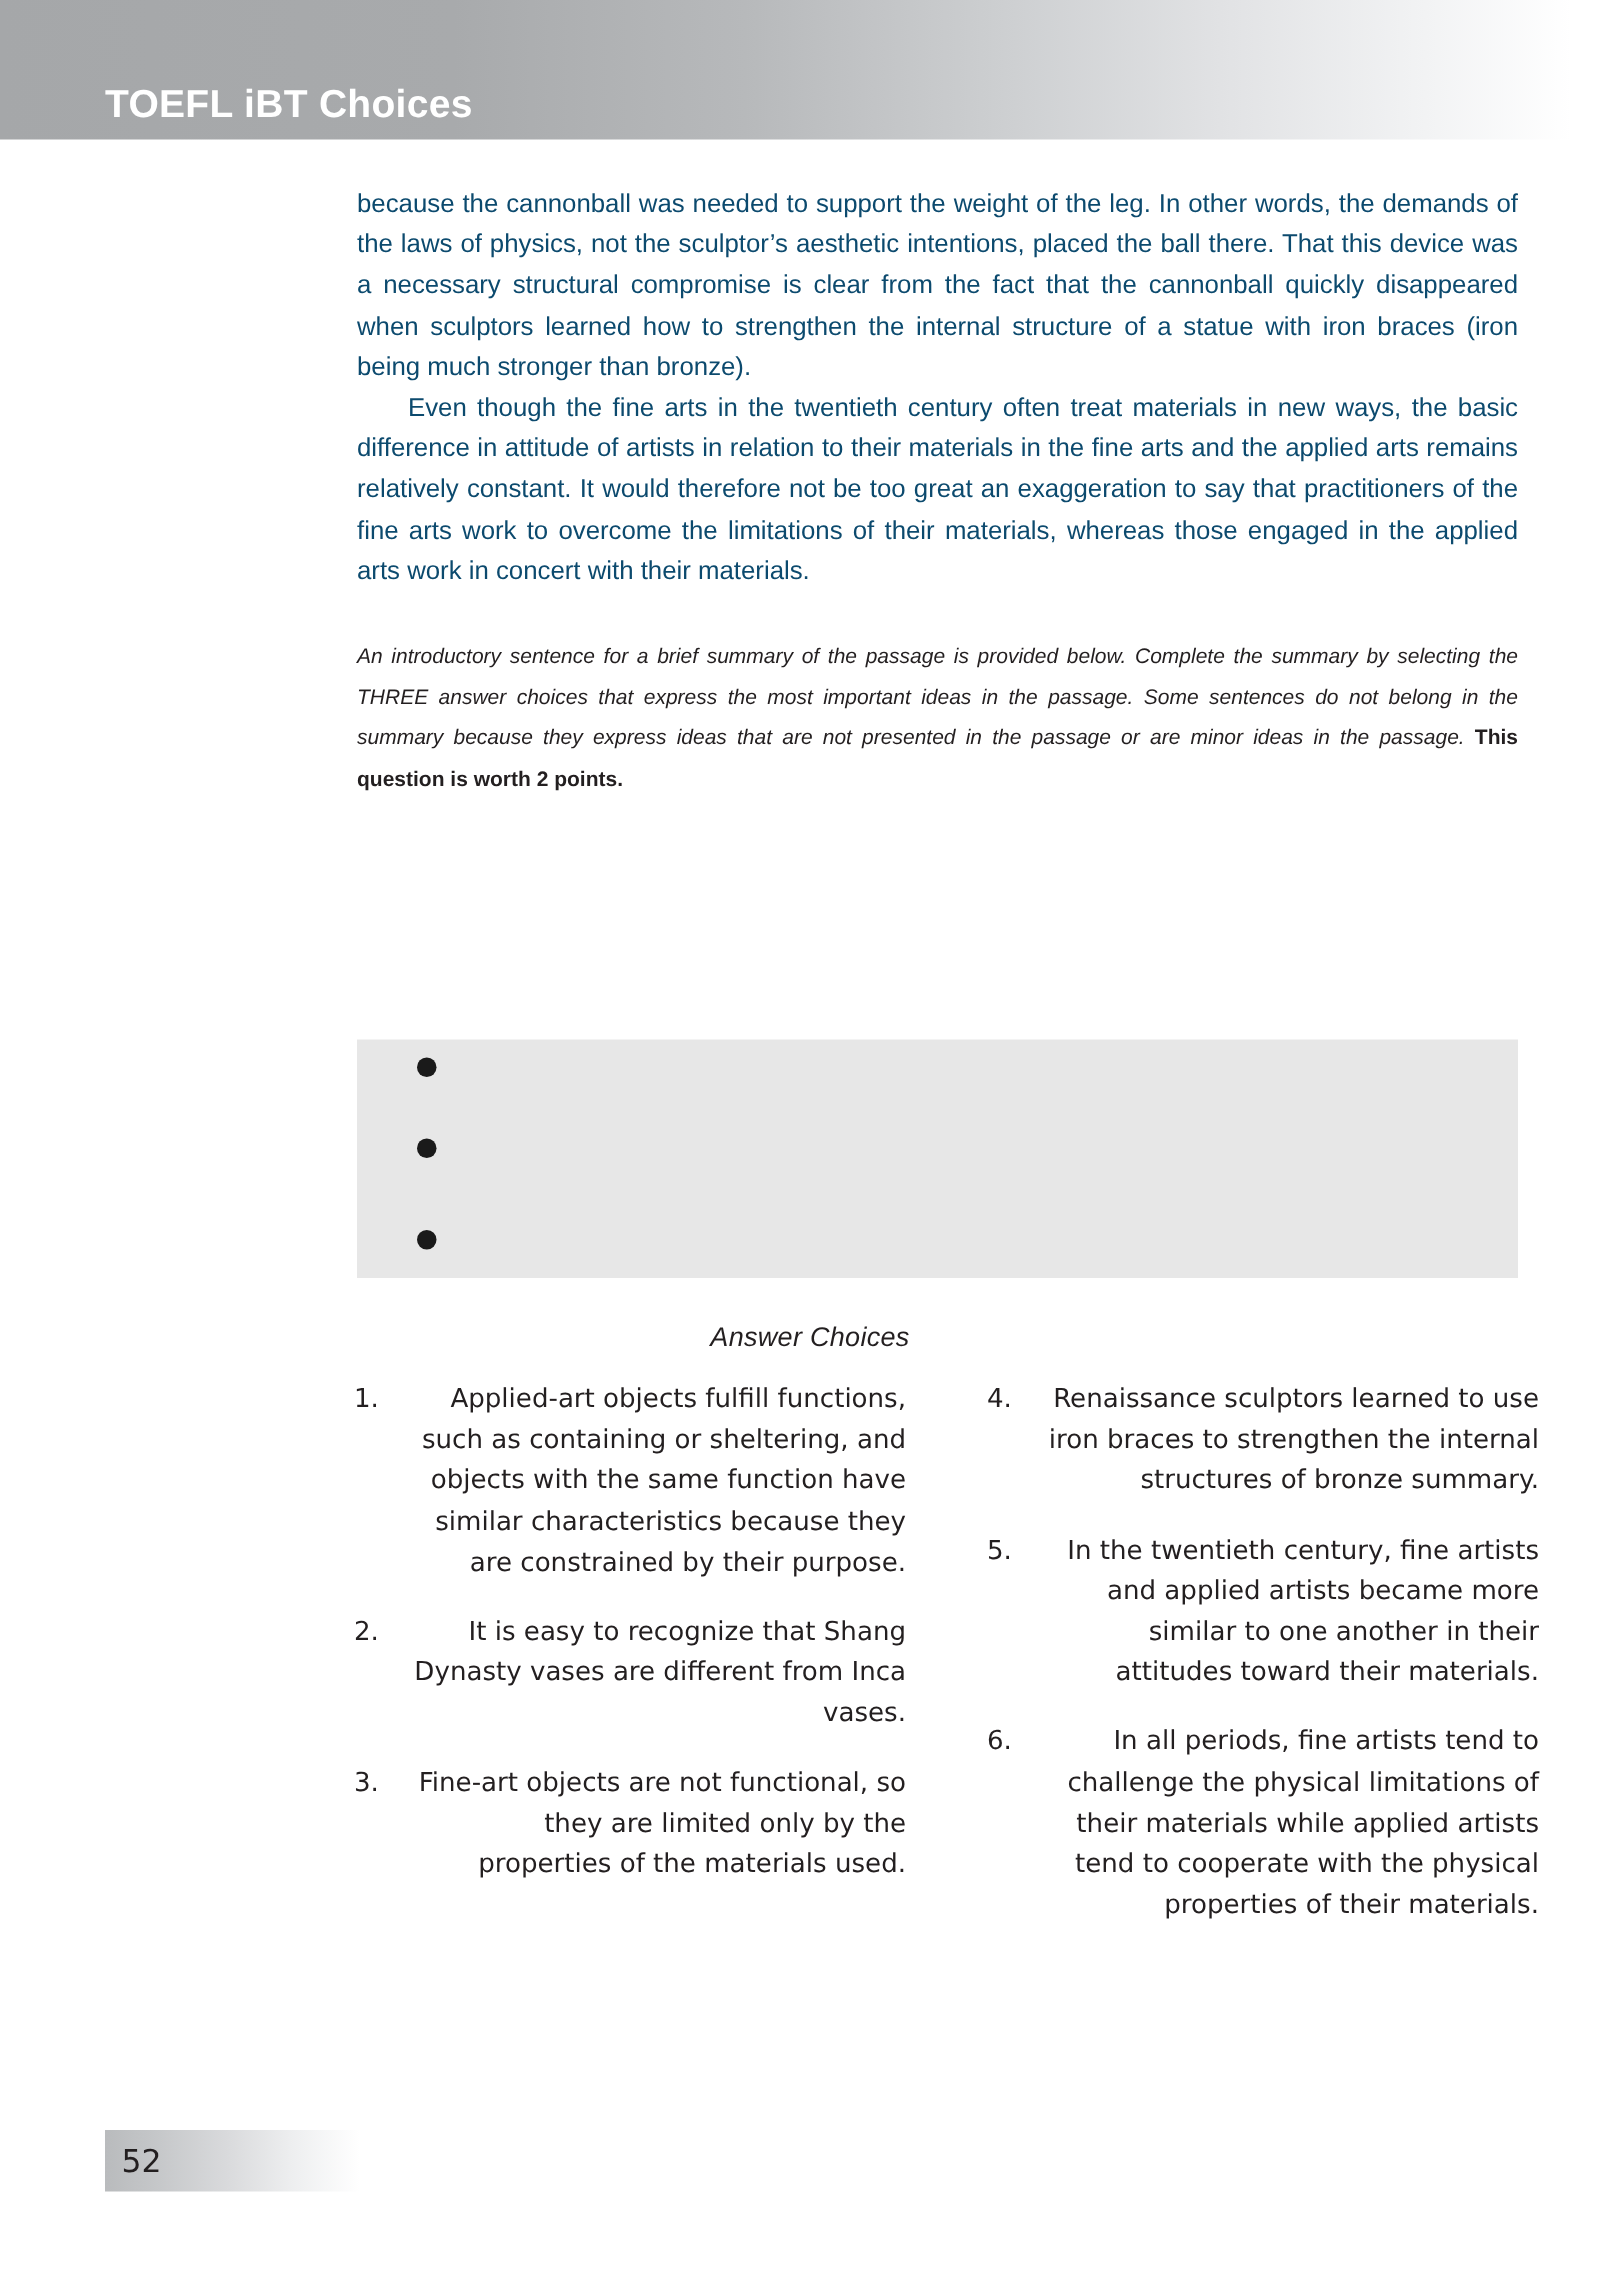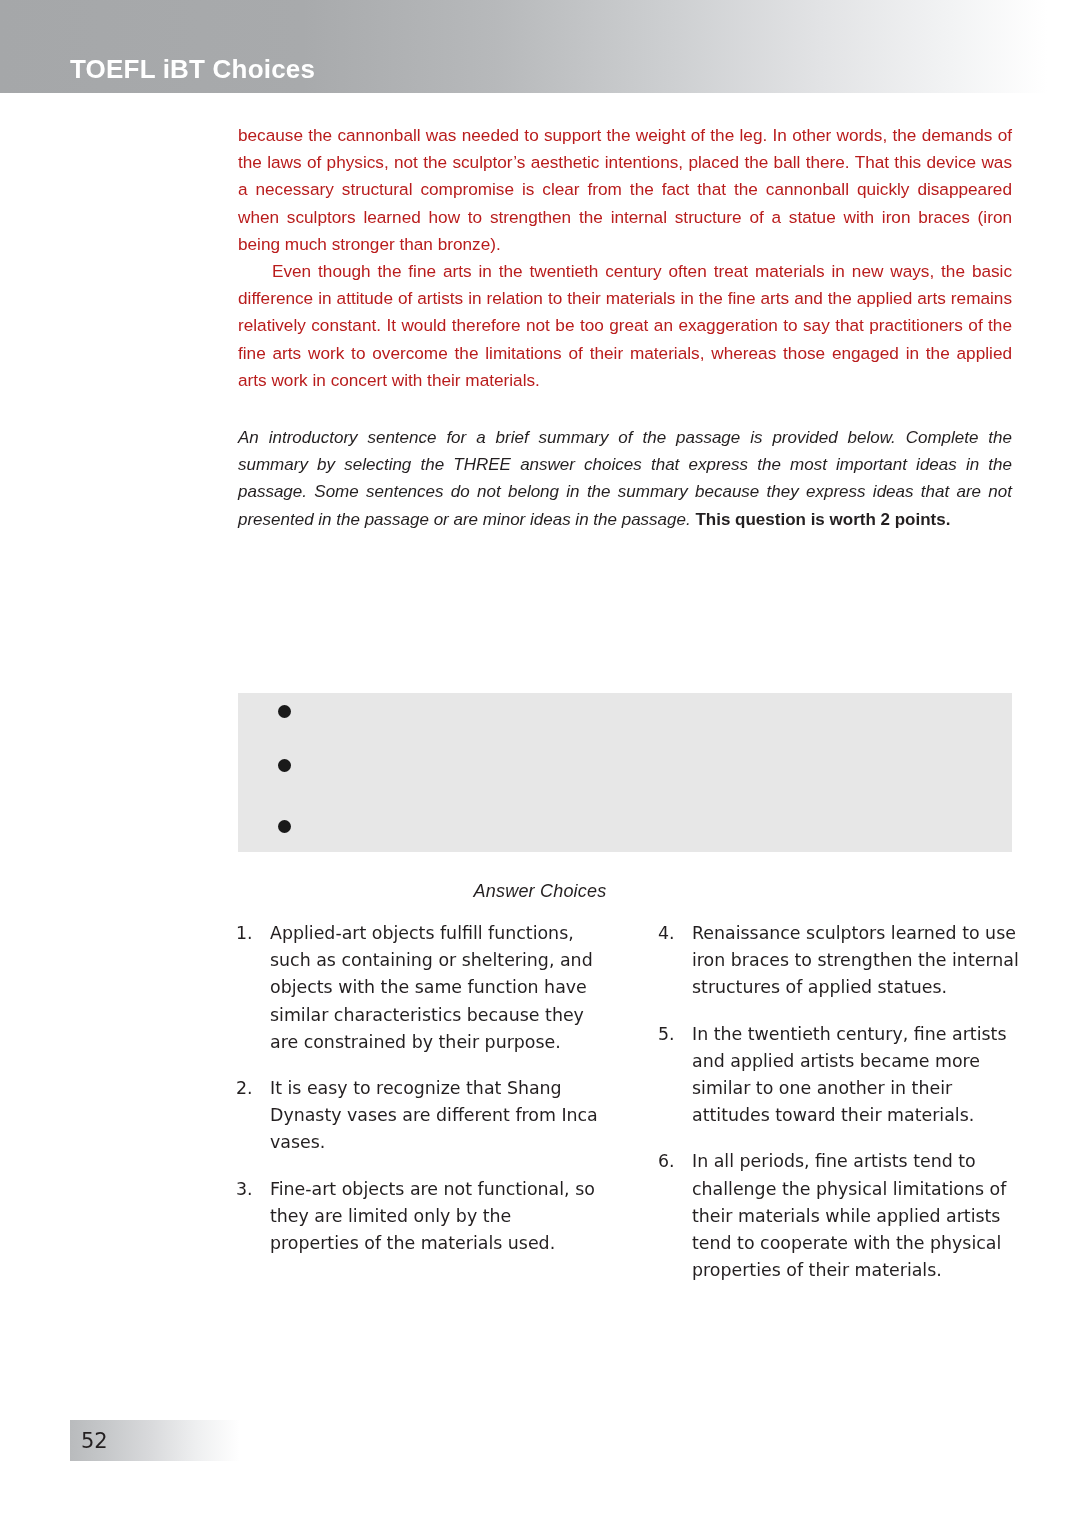--- a/index.html
+++ b/index.html
@@ -51,28 +51,28 @@
     top: 122px;
     width: 774px;
   }
 
   p.para {
     margin: 0;
     font-size: 17.2px;
     line-height: 27.2px;
     text-align: justify;
     text-justify: inter-word;
-    color: #b91c1c;
+    color: #0c4a6e;
     hyphens: none;
   }
   p.para.indent { text-indent: 34px; }
 
   p.instructions {
     margin: 0;
-    font-size: 17px;
+    font-size: 14px;
     line-height: 27.2px;
     text-align: justify;
     font-style: italic;
     color: #231f20;
   }
   p.instructions .worth {
     font-style: normal;
     font-weight: bold;
   }
 
@@ -144,20 +144,21 @@
     line-height: 27.2px;
     font-family: "DejaVu Sans", sans-serif;
     color: #231f20;
   }
   .choice-text {
     flex: 1;
     font-size: 17.4px;
     line-height: 27.2px;
     font-family: "DejaVu Sans", sans-serif;
     color: #231f20;
+    text-align: right;
   }
 
   
   #footer-page {
     position: absolute;
     left: 70px;
     top: 1420px;
     width: 145px;
     height: 41px;
     background: linear-gradient(to right,
@@ -220,21 +221,21 @@
     </div>
     <div class="choice-item">
       <div class="choice-num">3.</div>
       <div class="choice-text">Fine-art objects are not functional, so they are limited only by the properties of the materials used.</div>
     </div>
   </div>
 
   <div class="choice-col">
     <div class="choice-item">
       <div class="choice-num">4.</div>
-      <div class="choice-text">Renaissance sculptors learned to use iron braces to strengthen the internal structures of applied statues.</div>
+      <div class="choice-text">Renaissance sculptors learned to use iron braces to strengthen the internal structures of bronze summary.</div>
     </div>
     <div class="choice-item">
       <div class="choice-num">5.</div>
       <div class="choice-text">In the twentieth century, fine artists and applied artists became more similar to one another in their attitudes toward their materials.</div>
     </div>
     <div class="choice-item">
       <div class="choice-num">6.</div>
       <div class="choice-text">In all periods, fine artists tend to challenge the physical limitations of their materials while applied artists tend to cooperate with the physical properties of their materials.</div>
     </div>
   </div>

